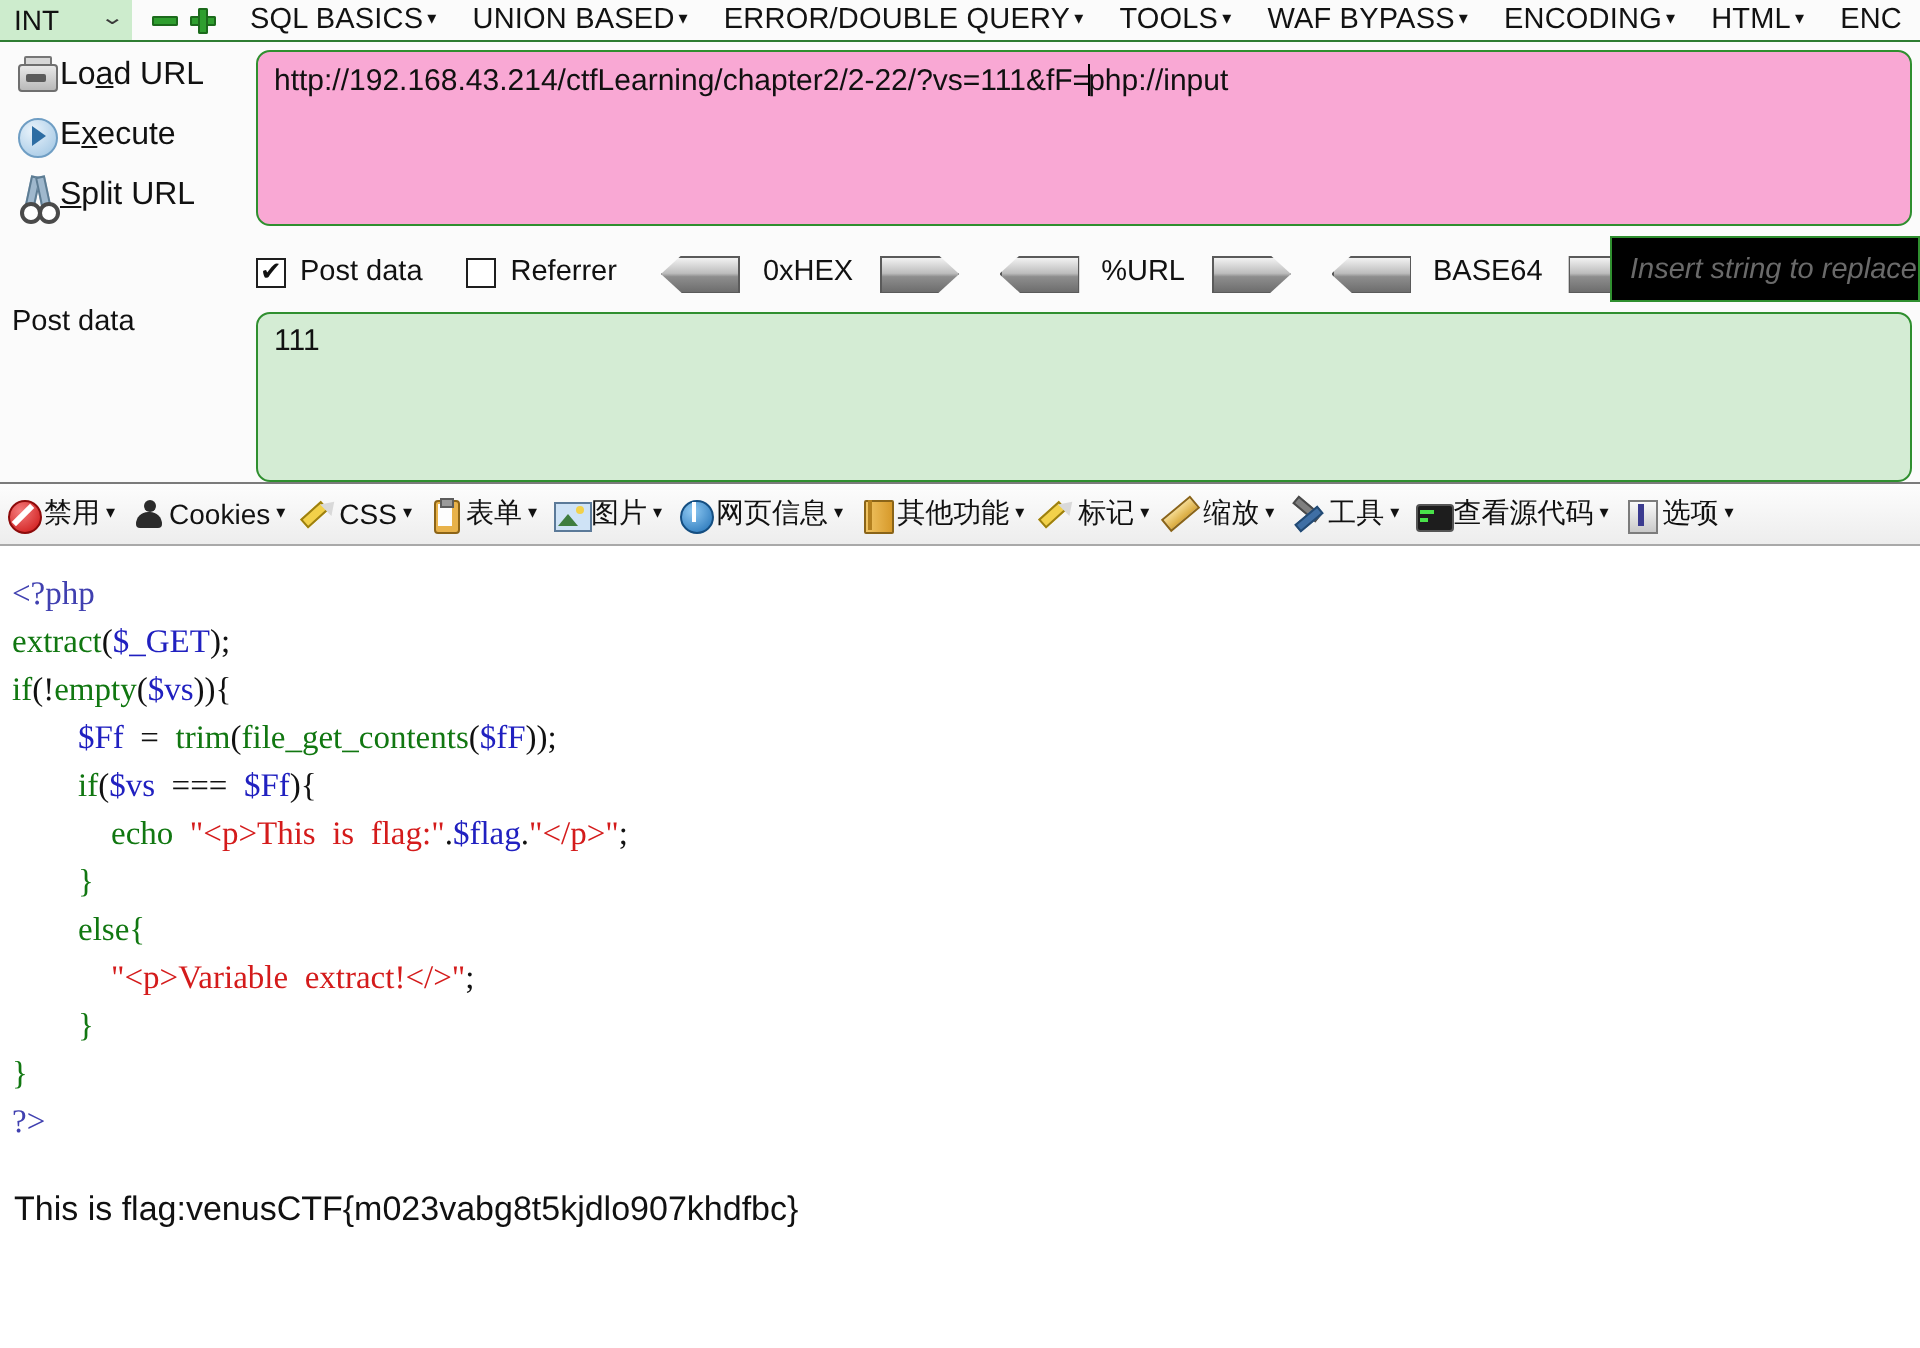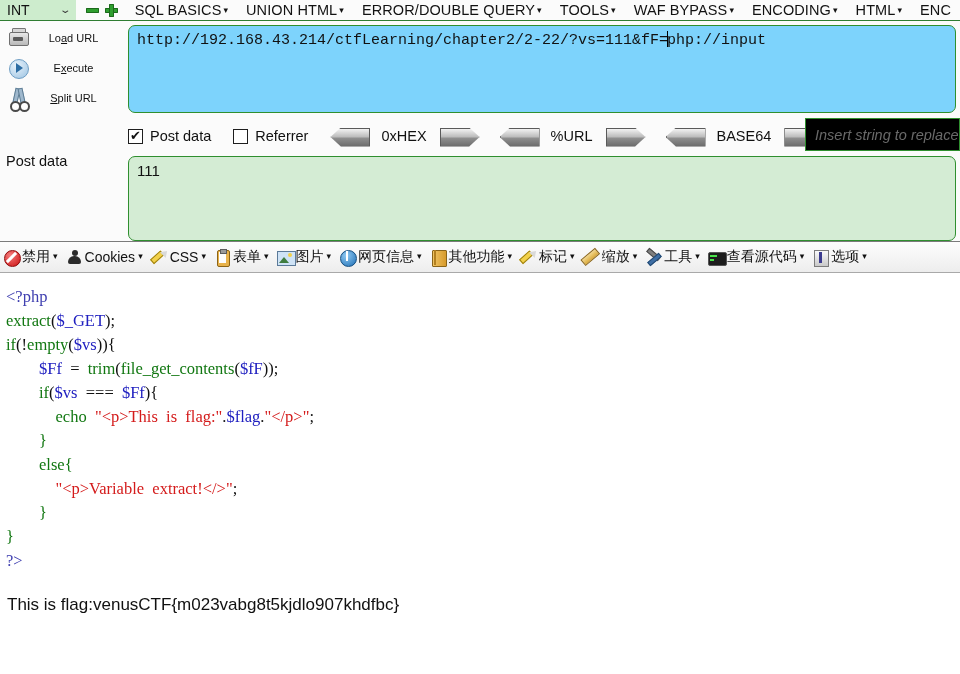--- a/index.html
+++ b/index.html
@@ -55,21 +55,21 @@
   .menu-item .caret { font-size:9px; margin-left:2px; position:relative; top:-2px;}
 
   
   .leftcol { position:absolute; left:0; top:21px; width:125px; height:221px; }
   .lbtn {
     display:flex; align-items:center; height:27px; margin-top:3px;
     padding-left:6px; box-sizing:border-box;
   }
   .lbtn .licon { width:24px; height:24px; flex:0 0 24px; position:relative; }
   .lbtn .ltext {
-    flex:1; text-align:center; font-size:11px; color:#111; padding-right:8px;
+    flex:1; text-align:left; font-size:16px; color:#111; padding-right:8px;
   }
   .ltext u { text-decoration: underline; }
 
   
   .ic-load { }
   .ic-load .body { position:absolute; left:3px; top:6px; width:18px; height:12px;
     background:linear-gradient(#e8e8e8,#b9b9b9); border:1px solid #6f6f6f; border-radius:2px;}
   .ic-load .top { position:absolute; left:6px; top:2px; width:12px; height:5px;
     background:#d7d7d7; border:1px solid #767676; border-radius:1px;}
   .ic-load .slot { position:absolute; left:7px; top:11px; width:10px; height:4px;
@@ -100,24 +100,24 @@
     border-left:7px solid #2d6da3; border-top:5px solid transparent; border-bottom:5px solid transparent;
   }
 
   .postdata-label {
     position:absolute; left:6px; top:153px; font-size:14.5px; color:#111;
   }
 
   
   .url-box {
     position:absolute; left:128px; top:25px; width:828px; height:88px;
-    background:#7dd3fc; border:1px solid #2f8f2f; border-radius:7px;
+    background:#f9a8d4; border:1px solid #2f8f2f; border-radius:7px;
     box-sizing:border-box; padding:5px 8px;
     font-size:15px; color:#111; line-height:20px;
-    overflow:hidden; white-space:pre;font-family:Liberation Mono, monospace;
+    overflow:hidden; white-space:pre;
   }
   .caret-bar {
     display:inline-block; width:1px; height:16px; background:#000;
     vertical-align:-3px; margin:0 -1px;
   }
 
   
   .optrow {
     position:absolute; left:128px; top:120px; width:828px; height:32px;
     display:flex; align-items:center;
@@ -259,21 +259,21 @@
         <span class="pm pm-minus">
             <i class="bar-h"></i>
           </span>
         <span class="pm pm-plus">
             <i class="bar-h"></i>
             <i class="bar-v"></i>
           </span>
       </div>
       <div id="menu-items" style="display:flex;align-items:center;">
           <div class="menu-item"><span>SQL BASICS</span><span class="caret">▾</span></div>
-          <div class="menu-item"><span>UNION HTML</span><span class="caret">▾</span></div>
+          <div class="menu-item"><span>UNION BASED</span><span class="caret">▾</span></div>
           <div class="menu-item"><span>ERROR/DOUBLE QUERY</span><span class="caret">▾</span></div>
           <div class="menu-item"><span>TOOLS</span><span class="caret">▾</span></div>
           <div class="menu-item"><span>WAF BYPASS</span><span class="caret">▾</span></div>
           <div class="menu-item"><span>ENCODING</span><span class="caret">▾</span></div>
           <div class="menu-item"><span>HTML</span><span class="caret">▾</span></div>
           <div class="menu-item"><span>ENC</span></div>
         </div>
     </div>
 
     <div class="leftcol">

